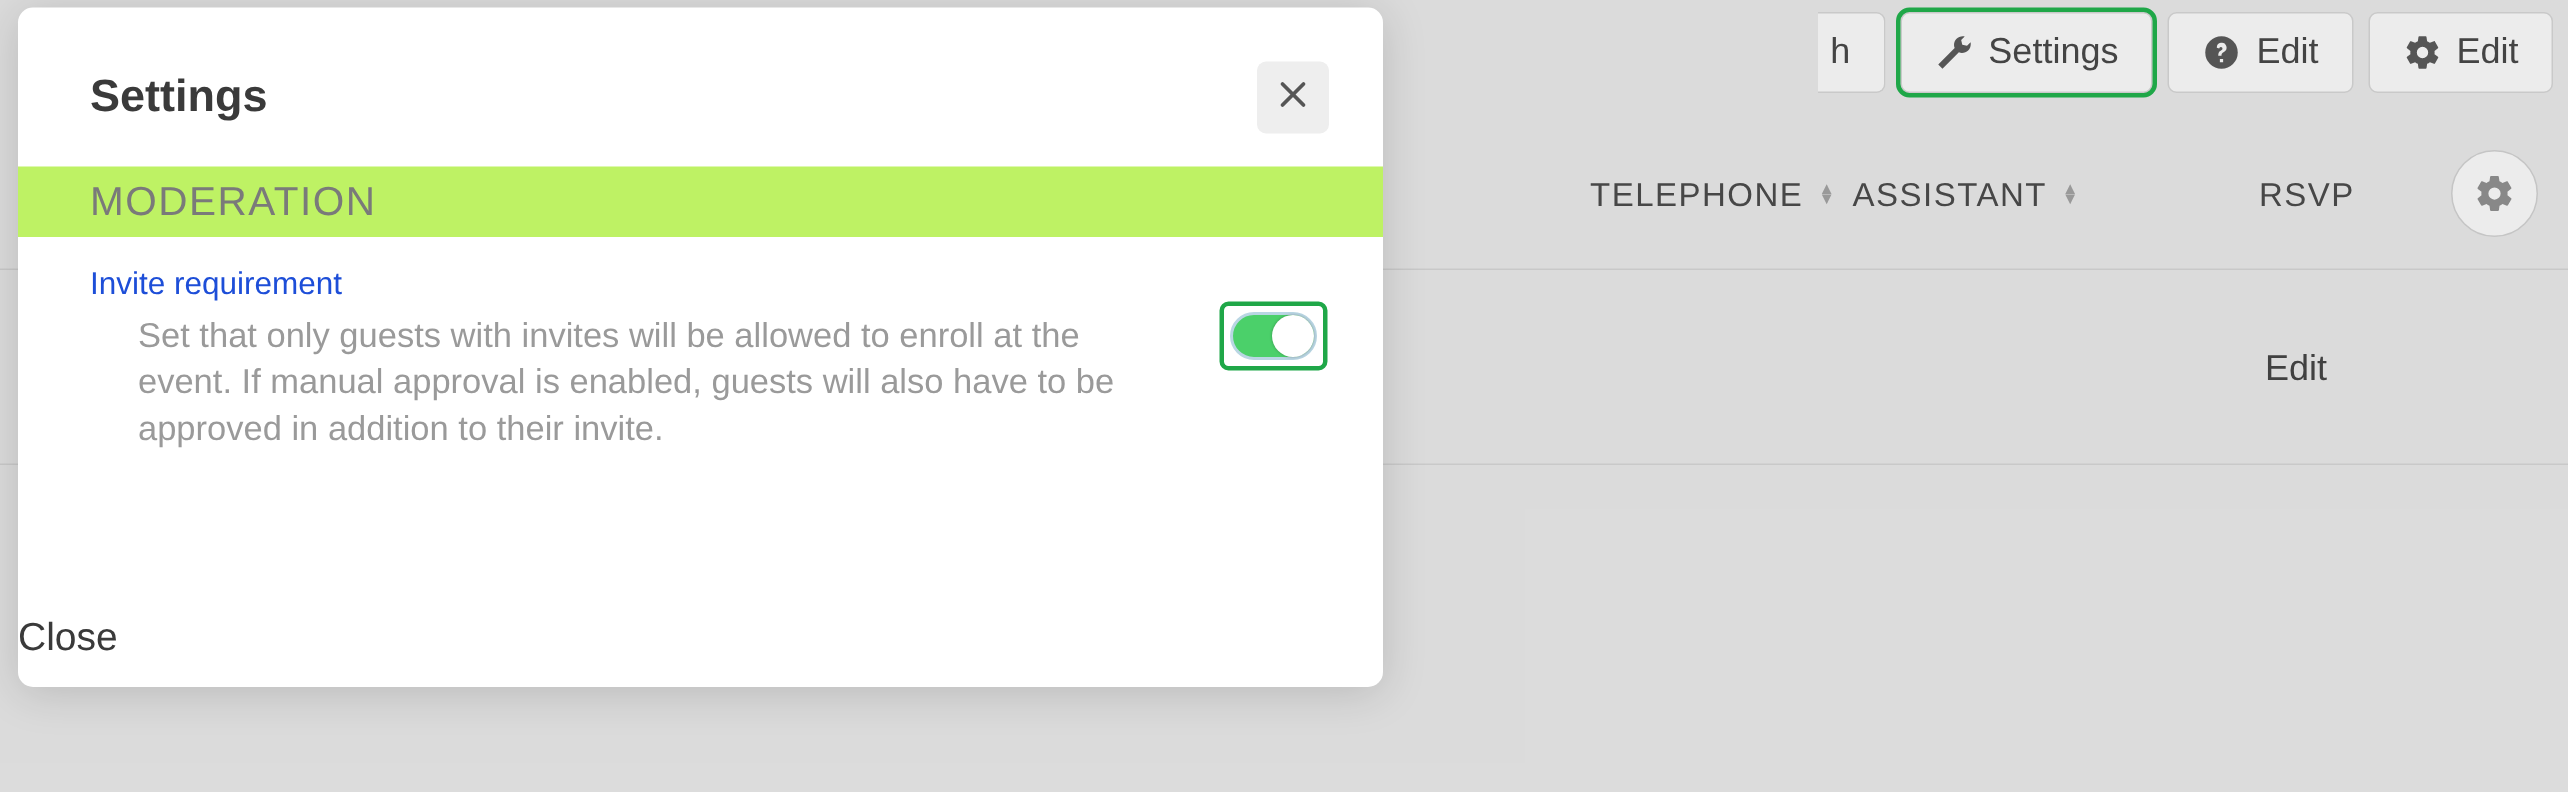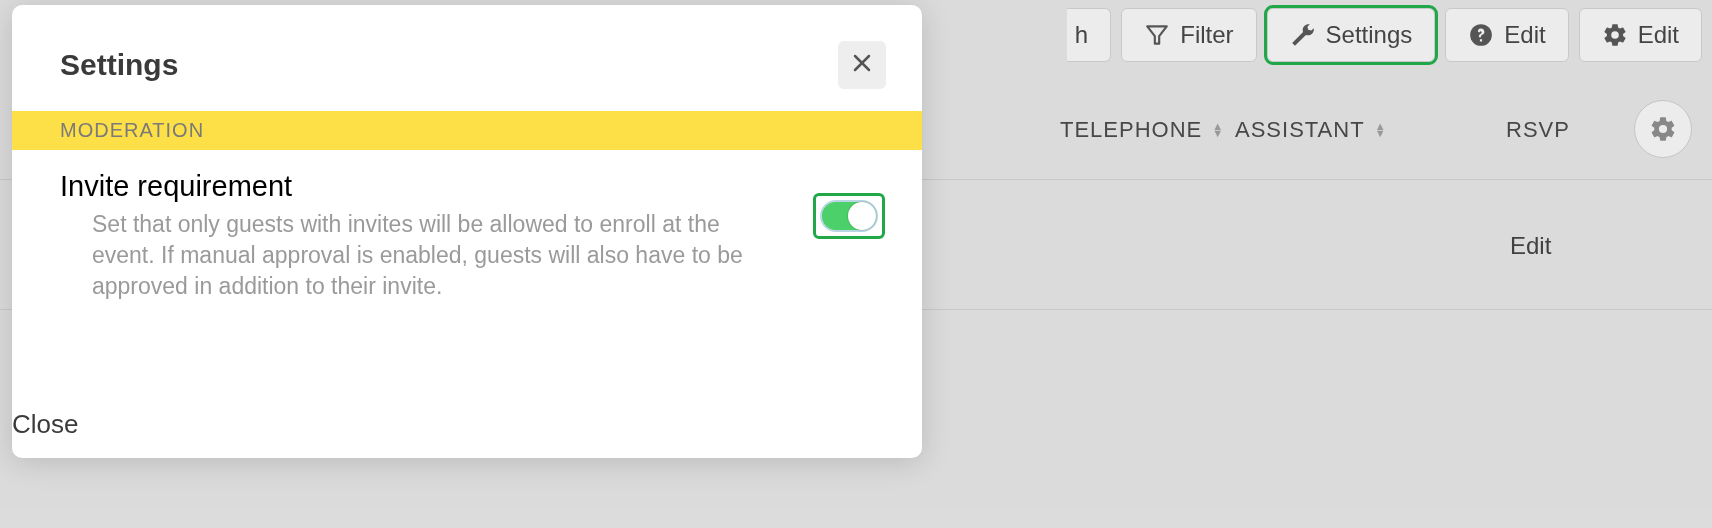--- a/index.html
+++ b/index.html
@@ -172,38 +172,38 @@
     background: #eeeeee;
     display: flex;
     align-items: center;
     justify-content: center;
     cursor: pointer;
     color: #555;
   }
   .modal-close svg { width: 24px; height: 24px; }
 
   .modal-section-label {
-    background: #fde047;
+    background: #bef264;
     padding: 8px 48px;
-    font-size: 20px;
+    font-size: 27px;
     letter-spacing: 1px;
     color: #7a7a7a;
     font-weight: 500;
   }
 
   .modal-body {
     display: flex;
     padding: 20px 40px 10px 48px;
     gap: 30px;
     align-items: flex-start;
   }
   .setting-text { flex: 1; }
   .setting-title {
-    font-size: 29px;
-    color: #000000;
+    font-size: 21px;
+    color: #1d4ed8;
     margin-bottom: 6px;
   }
   .setting-desc {
     font-size: 23px;
     line-height: 1.35;
     color: #9a9a9a;
     max-width: 680px;
     margin-left: 32px;
   }
 
@@ -246,28 +246,20 @@
   }
 </style>
 </head>
 <body>
 
 <div class="backdrop">
 
   <div class="toolbar">
     <div class="tb-btn partial">
       <span>h</span>
-    </div>
-    <div class="tb-btn">
-      <span class="tb-icon">
-        <svg viewBox="0 0 24 24" fill="none" stroke="currentColor" stroke-width="2" stroke-linejoin="round" stroke-linecap="round">
-            <polygon points="3 4 21 4 14 13 14 20 10 20 10 13 3 4"></polygon>
-          </svg>
-      </span>
-      <span>Filter</span>
     </div>
     <div class="tb-btn highlight">
       <span class="tb-icon">
         <svg viewBox="0 0 24 24" fill="currentColor">
             <path d="M22 6.9c0-.4 0-.8-.1-1.2l-2.2 2.2-2.9-.7-.7-2.9 2.2-2.2c-.4-.1-.8-.1-1.2-.1-3 0-5.4 2.4-5.4 5.4 0 .7.1 1.3.4 1.9L2 19.4l2.6 2.6 10.1-10.1c.6.2 1.2.4 1.9.4 3 0 5.4-2.4 5.4-5.4z"></path>
           </svg>
       </span>
       <span>Settings</span>
     </div>
     <div class="tb-btn">

